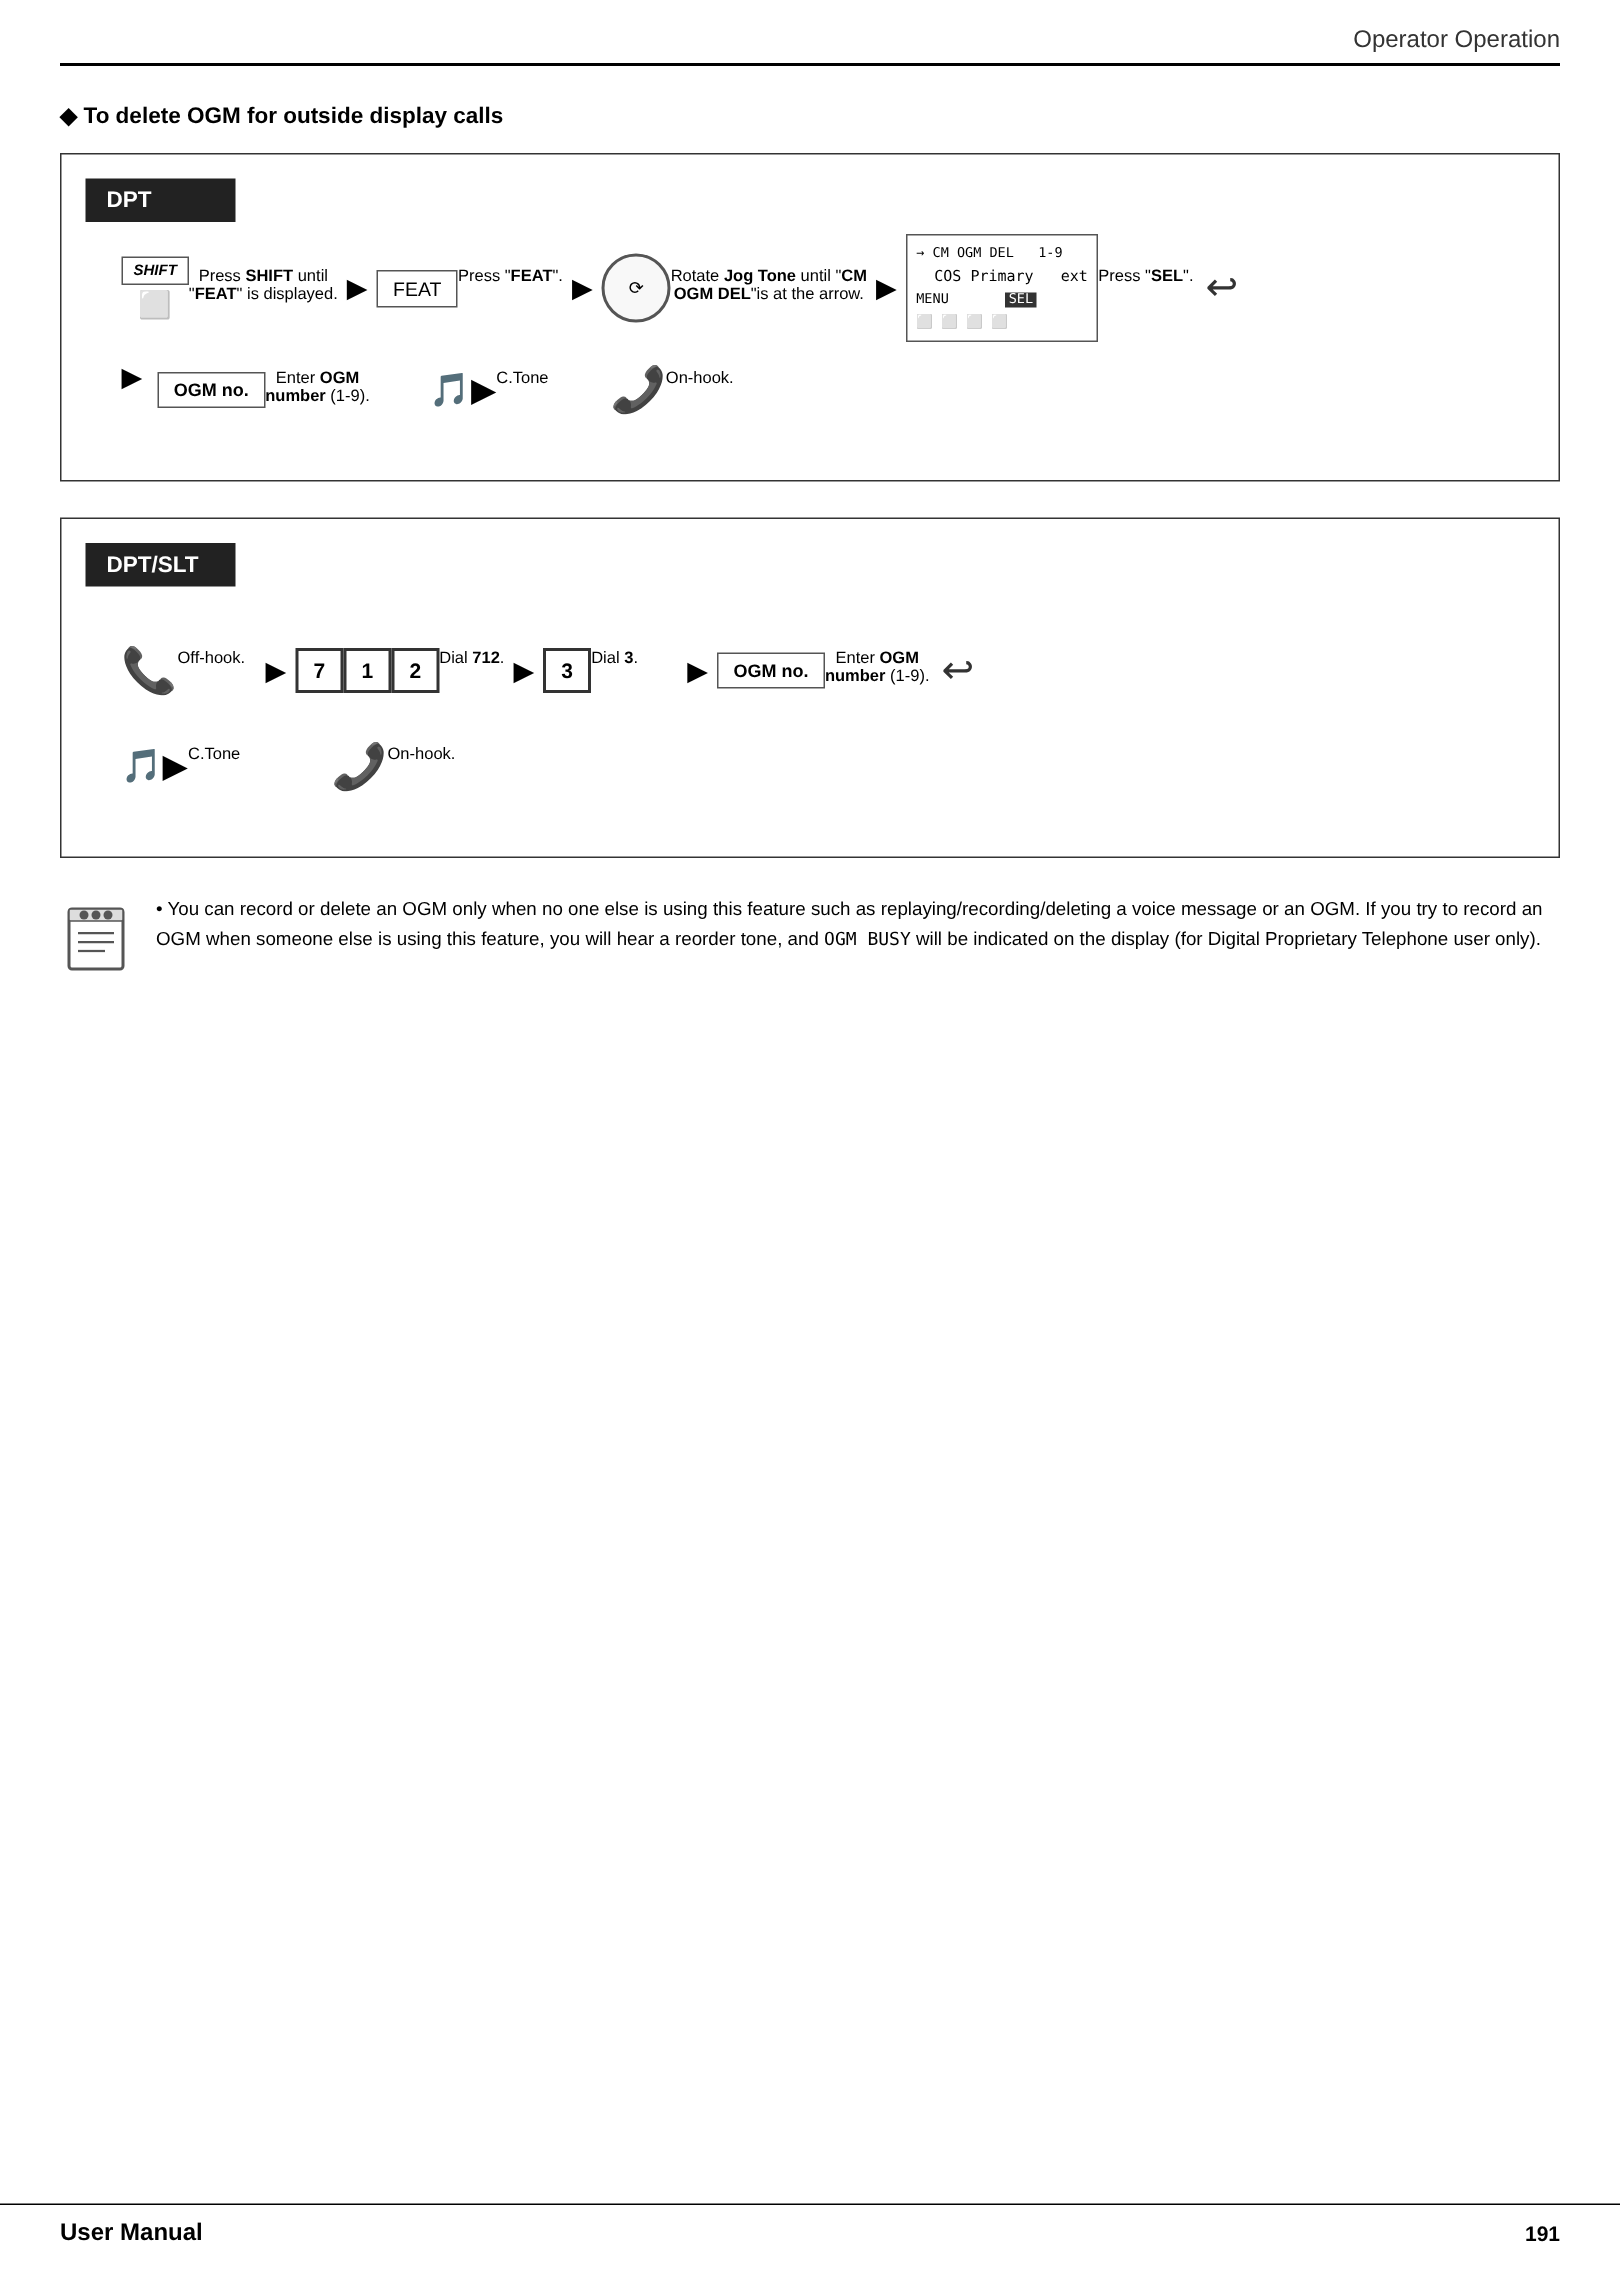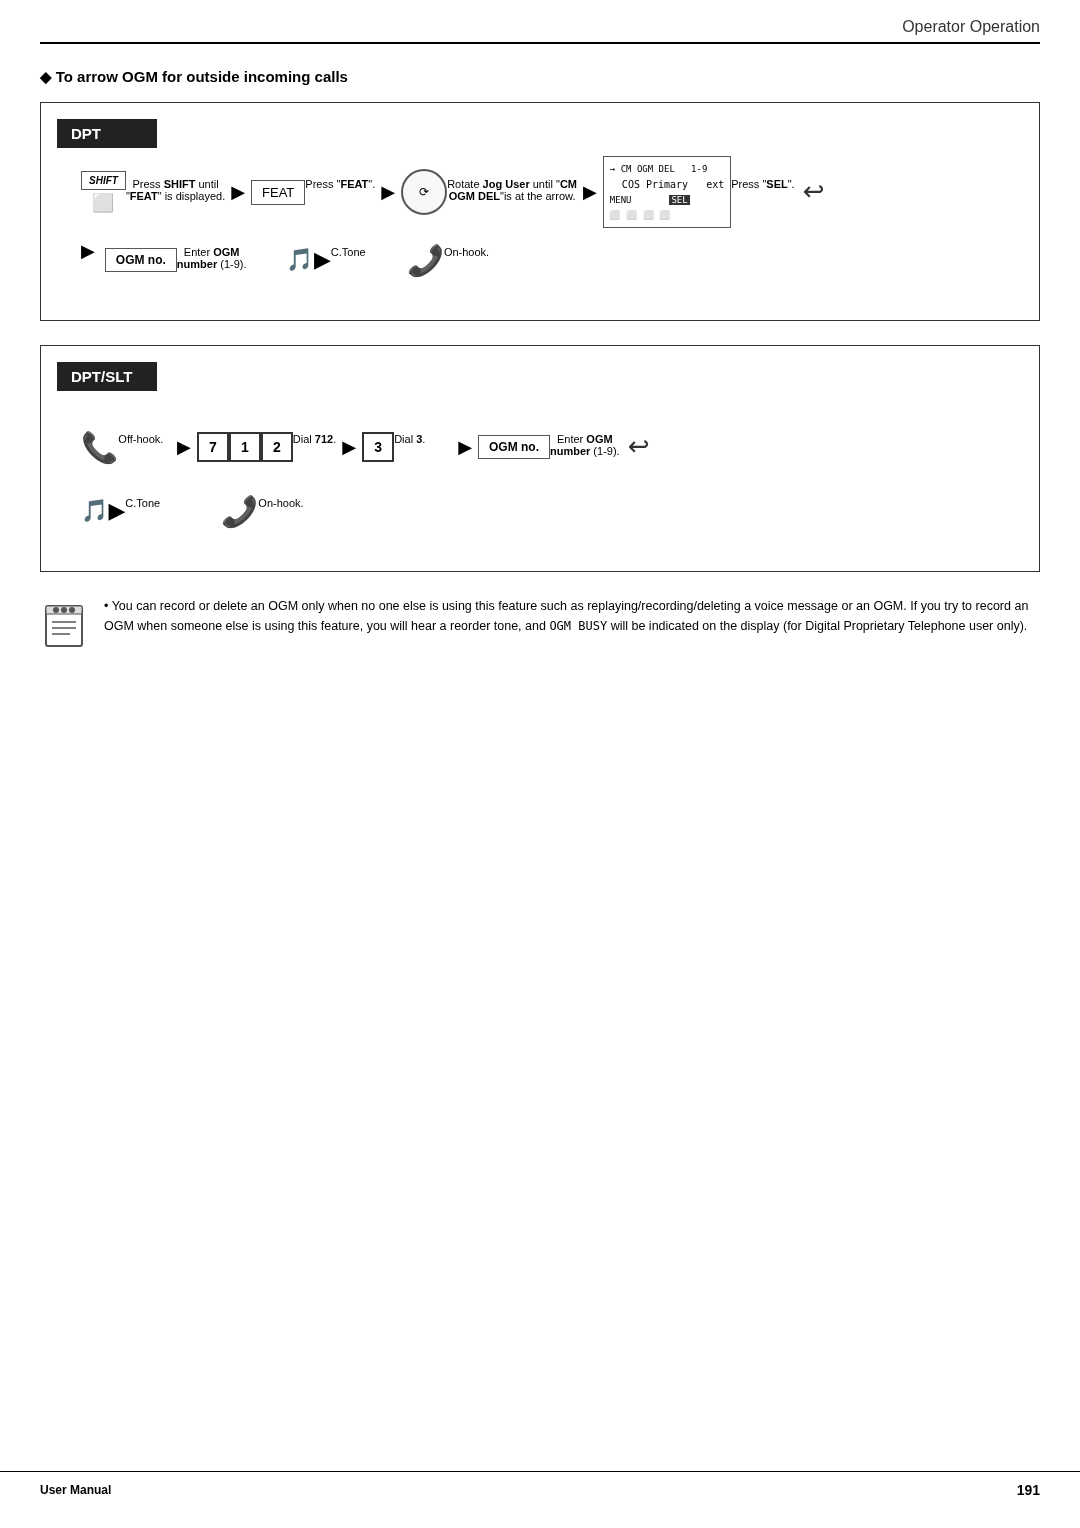--- a/index.html
+++ b/index.html
@@ -129,21 +129,21 @@
       right: 0;
       display: flex;
       justify-content: space-between;
       align-items: center;
       padding: 0 40px;
       border-top: 1.5px solid #000;
       padding-top: 10px;
     }
 
     .footer-left {
-      font-size: 12px;
+      font-size: 16px;
       font-weight: bold;
     }
 
     .footer-right {
       font-size: 14px;
       font-weight: bold;
       margin-left: 47px;
     }
 
     .dpt-row1 {
@@ -247,21 +247,21 @@
 </head>
 <body>
 
 <div class="page-header">
   <span>Operator Operation</span>
 </div>
 <hr class="top-rule">
 
 <div class="main-content">
 
-  <div class="section-title">◆ To arrow OGM for outside incoming calls</div>
+  <div class="section-title">◆ To delete OGM for outside display calls</div>
 
   <div class="box">
     <div class="box-header">DPT</div>
     <div class="box-body">
 
       <div class="dpt-row1">
 
         <div class="step-col">
           <div class="icon-area">
             <div style="display:flex;flex-direction:column;align-items:center;">
@@ -287,21 +287,21 @@
 
         <div class="arrow-right">▶</div>
 
         <div class="step-col" style="min-width:130px;">
           <div class="icon-area">
             <div class="jog-dial">
               <span style="font-size:12px;">⟳</span>
             </div>
           </div>
           <div class="label-area">
-            Rotate <strong>Jog User</strong> until "<strong>CM<br>OGM DEL</strong>"is at the arrow.
+            Rotate <strong>Jog Tone</strong> until "<strong>CM<br>OGM DEL</strong>"is at the arrow.
           </div>
         </div>
 
         <div class="arrow-right">▶</div>
 
         <div class="step-col" style="min-width:150px;">
           <div class="icon-area">
             <div class="display-box">
               <span style="font-size:9px;">→ CM OGM DEL &nbsp;&nbsp;1-9</span><br>
               <span style="font-size:10px;">&nbsp;&nbsp;COS Primary &nbsp;&nbsp;ext</span><br>

